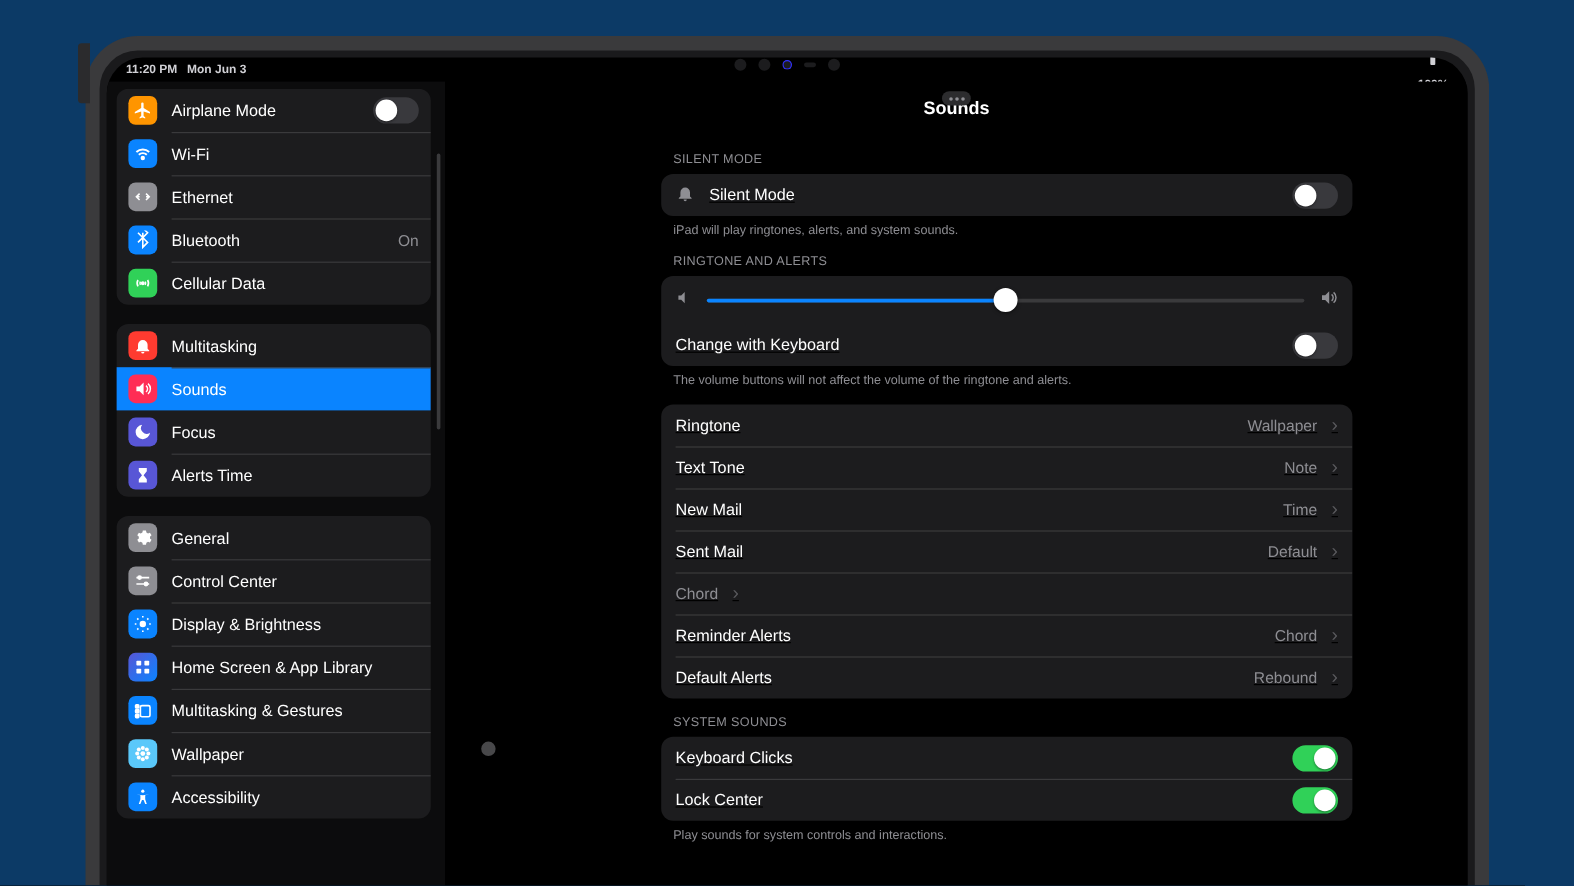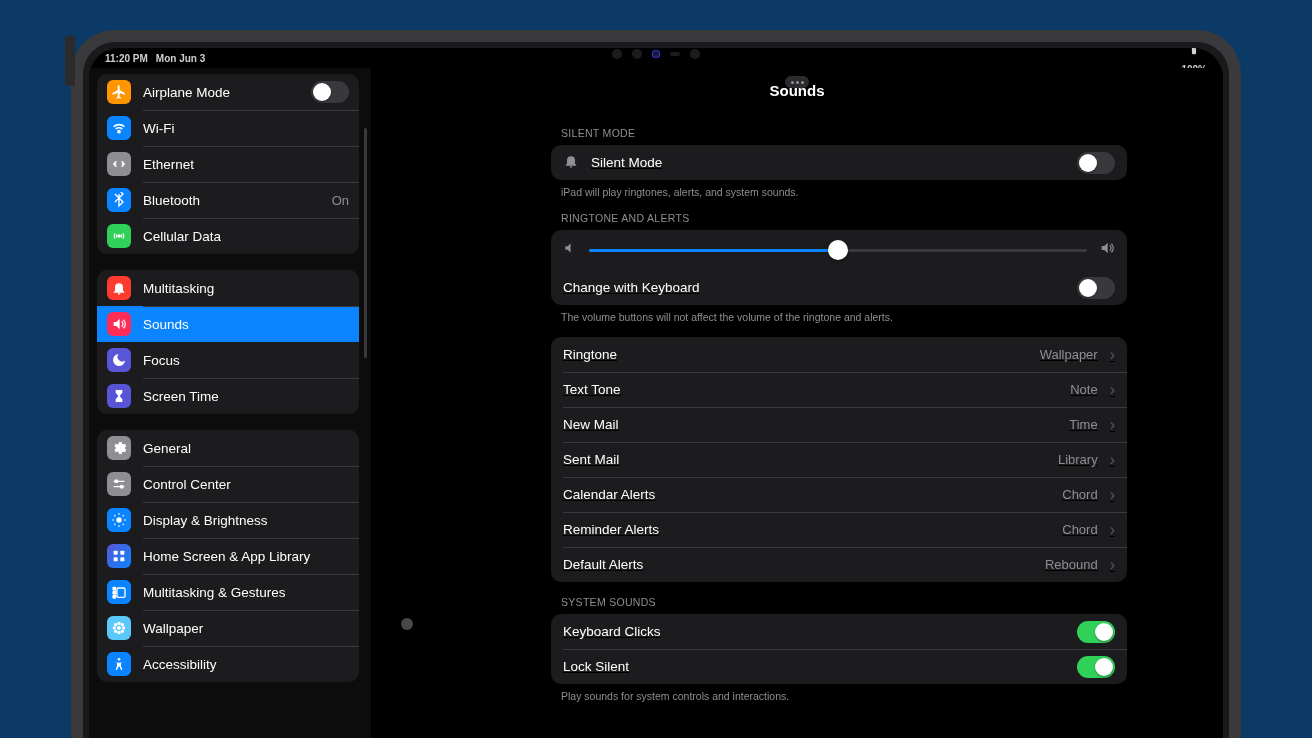--- a/index.html
+++ b/index.html
@@ -206,21 +206,21 @@
                   </svg>
                 </span>
               <span class="label">Focus</span>
             </div>
             <div class="row">
               <span class="appicon" style="background:#5856d6">
                   <svg viewBox="0 0 24 24" fill="#fff">
                     <path d="M7 3h10v4l-4 5 4 5v4H7v-4l4-5-4-5z"></path>
                   </svg>
                 </span>
-              <span class="label">Screen Time</span>
+              <span class="label">Alerts Time</span>
             </div>
           </div>
 
           <div class="group">
             <div class="row">
               <span class="appicon" style="background:#8e8e93">
                   <svg viewBox="0 0 24 24" fill="#fff">
                     <path d="M12 8a4 4 0 100 8 4 4 0 000-8zm9 4a7 7 0 00-.1-1.2l2-1.6-2-3.4-2.4 1a7 7 0 00-2-1.2L16 3h-4l-.5 2.6a7 7 0 00-2 1.2l-2.4-1-2 3.4 2 1.6A7 7 0 007 12c0 .4 0 .8.1 1.2l-2 1.6 2 3.4 2.4-1a7 7 0 002 1.2L12 21h4l.5-2.6a7 7 0 002-1.2l2.4 1 2-3.4-2-1.6c.1-.4.1-.8.1-1.2z"></path>
                   </svg>
                 </span>
@@ -362,25 +362,24 @@
               <span class="dvalue">Note</span>
               <span class="chev">›</span>
             </div>
             <div class="drow">
               <span class="dlabel">New Mail</span>
               <span class="dvalue">Time</span>
               <span class="chev">›</span>
             </div>
             <div class="drow">
               <span class="dlabel">Sent Mail</span>
-              <span class="dvalue">Library</span>
-              <span class="chev">›</span>
-            </div>
-            <div class="drow">
-              <span class="dlabel">Calendar Alerts</span>
+              <span class="dvalue">Default</span>
+              <span class="chev">›</span>
+            </div>
+            <div class="drow">
               <span class="dvalue">Chord</span>
               <span class="chev">›</span>
             </div>
             <div class="drow">
               <span class="dlabel">Reminder Alerts</span>
               <span class="dvalue">Chord</span>
               <span class="chev">›</span>
             </div>
             <div class="drow">
               <span class="dlabel">Default Alerts</span>
@@ -391,21 +390,21 @@
 
           <div class="section-header">System Sounds</div>
           <div class="card">
             <div class="drow">
               <span class="dlabel">Keyboard Clicks</span>
               <span class="toggle on">
                   <span class="knob"></span>
                 </span>
             </div>
             <div class="drow">
-              <span class="dlabel">Lock Silent</span>
+              <span class="dlabel">Lock Center</span>
               <span class="toggle on">
                   <span class="knob"></span>
                 </span>
             </div>
           </div>
           <div class="section-footer">Play sounds for system controls and interactions.</div>
           <div style="height:20px"></div>
         </div>
       </div>
 

